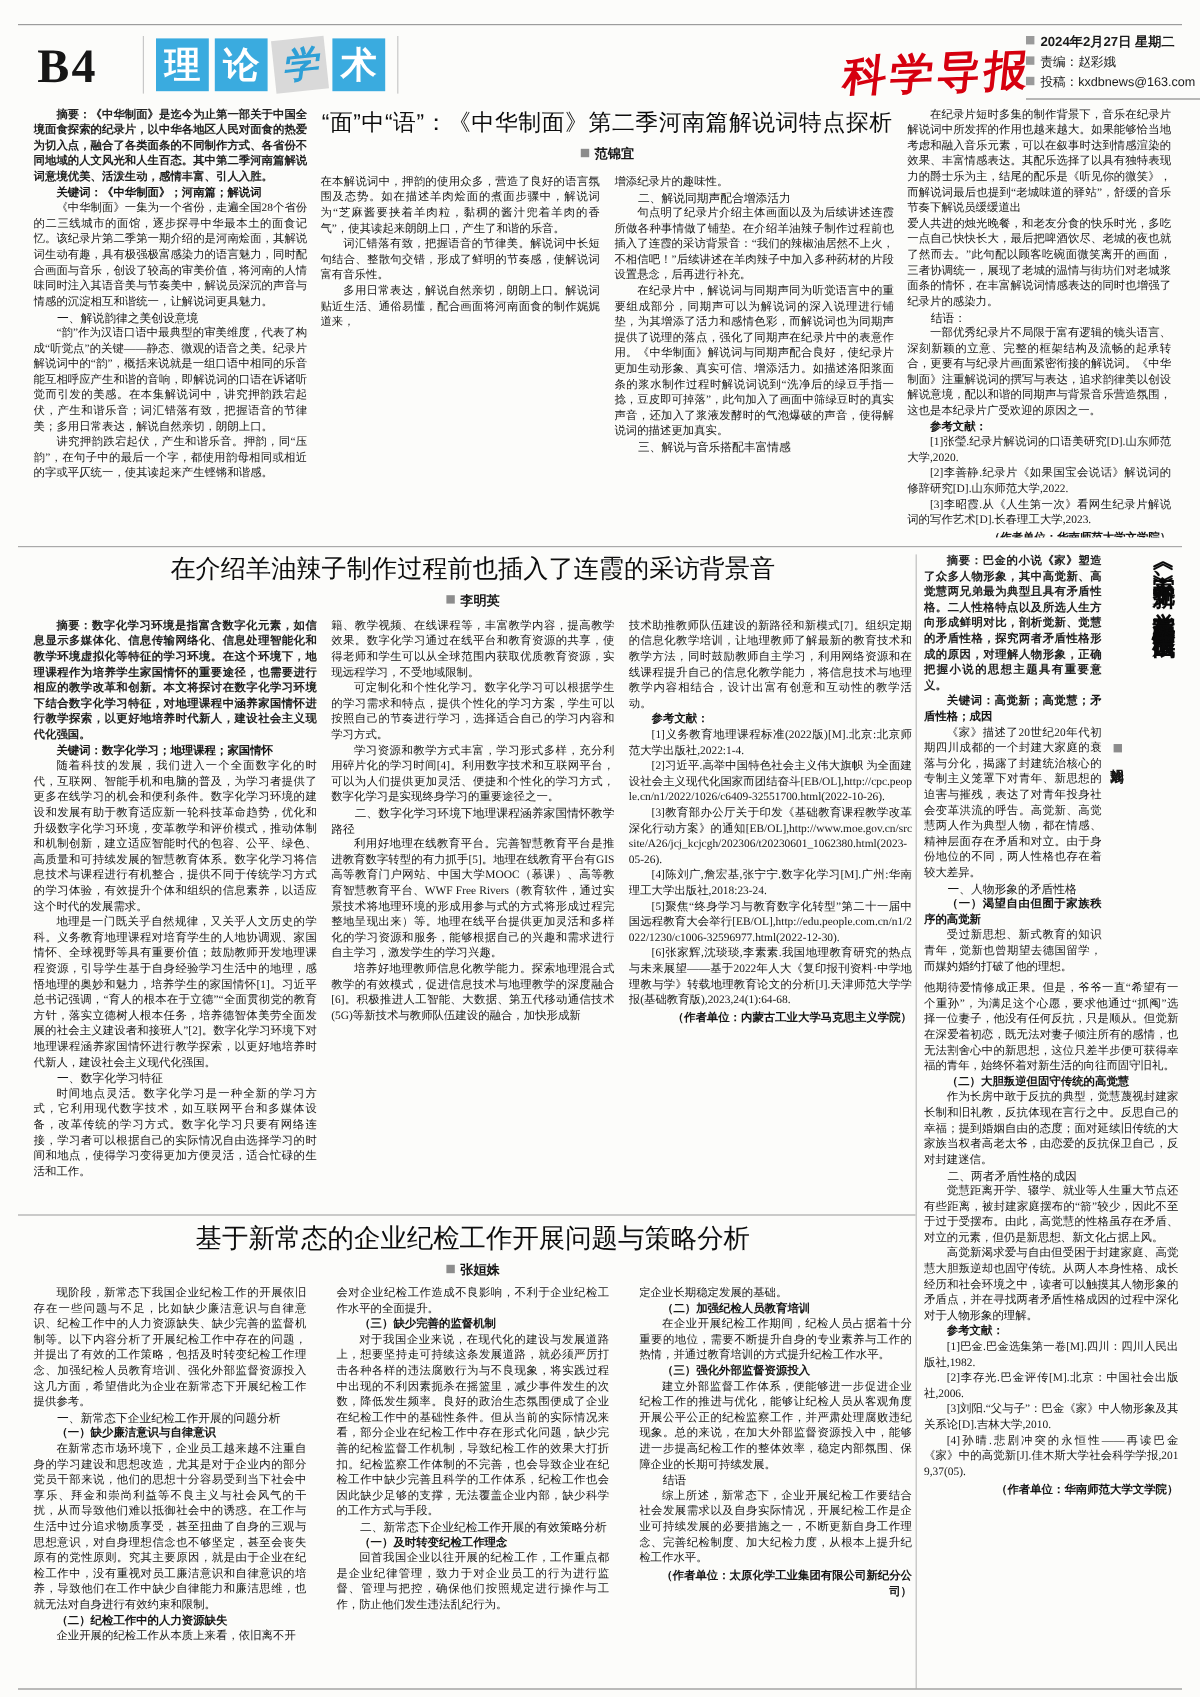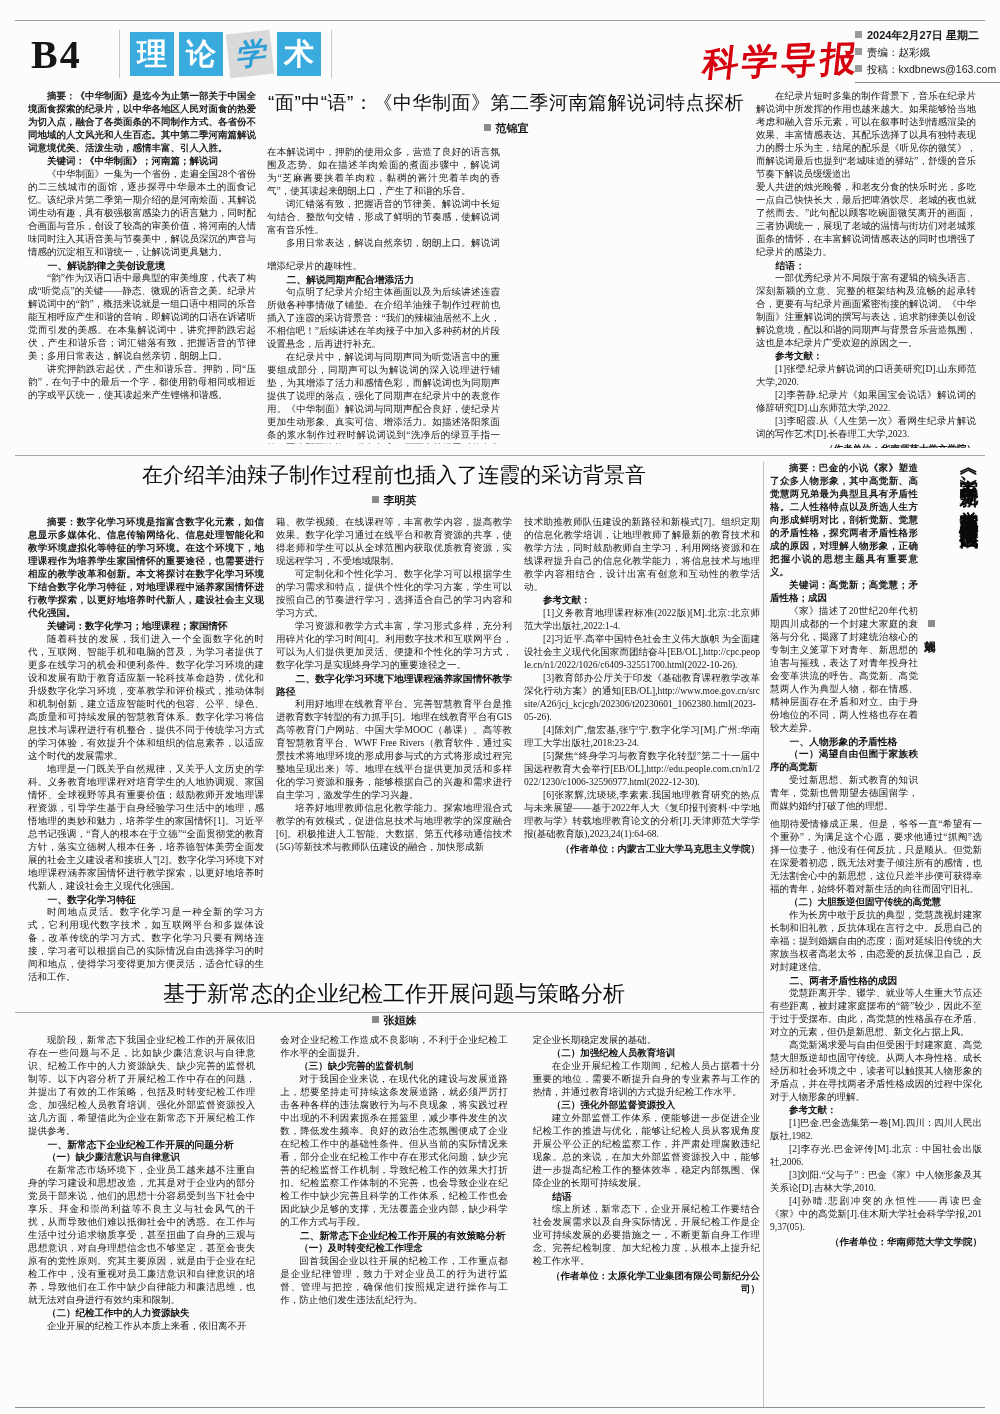--- a/index.html
+++ b/index.html
@@ -26,47 +26,47 @@
   .pubinfo .row1{font-weight:bold;font-size:11px;}
   .sq{display:inline-block;width:7px;height:7px;background:#9a9a9a;margin-right:5px;vertical-align:1px;}
 
   
   .col{overflow:hidden;}
   .par{margin:0;font-size:9.5px;line-height:13px;text-align:justify;word-break:break-all;}
   .body{text-indent:2em;}
   .cont{}
   .abs{text-indent:2em;font-weight:bold;color:#232323;}
   .kw{text-indent:2em;font-weight:bold;}
-  .h{font-weight:bold;text-indent:2em;font-family:"Liberation Sans",sans-serif;font-size:9.8px;}
+  .h{font-weight:normal;text-indent:2em;font-family:"Liberation Sans",sans-serif;font-size:9.8px;}
   .hs{font-weight:bold;text-indent:2em;}
   .refh{font-weight:bold;text-indent:2em;}
   .ref{text-indent:2em;}
   .unit{text-align:right;font-weight:bold;padding-top:2px;}
 
   .atitle{font-weight:normal;text-align:center;font-family:"Liberation Sans",sans-serif;color:#0d0d0d;}
   .auth{font-size:11px;font-weight:bold;text-align:center;font-family:"Liberation Sans",sans-serif;margin-top:5px;}
   .auth .sq{background:#8c8c8c;}
 
   
   #a1{position:absolute;left:28px;top:90px;width:950px;display:flex;gap:11px;}
   #a1c1{width:228px;height:358px;}
   #a1mid{width:478px;}
   #a1mid .atitle{font-size:19px;line-height:26px;letter-spacing:0.5px;}
-  #a1midcols{display:flex;gap:12px;height:298px;margin-top:10px;flex-direction:column;}
+  #a1midcols{display:flex;gap:12px;height:298px;margin-top:10px;}
   #a1c2,#a1c3{width:233px;}
   #a1c4{width:220px;height:358px;}
 
   
   #a2{position:absolute;left:28px;top:462px;width:732px;}
   #a2 .atitle{font-size:21px;line-height:26px;}
   #a2cols{display:flex;gap:12px;height:488px;margin-top:8px;}
   #a2cols .col{width:236px;}
 
   
-  #a3{position:absolute;left:28px;top:980px;width:732px;}
+  #a3{position:absolute;left:28px;top:1018px;width:732px;}
   #a3 .atitle{font-size:22px;line-height:28px;}
   #a3cols{display:flex;gap:25px;height:330px;margin-top:6px;}
   #a3cols .col{width:236px;}
 
   
   #a4{position:absolute;left:770px;top:462px;width:212px;height:945px;}
   #a4top{display:flex;height:352px;}
   #a4text{width:148px;height:352px;overflow:hidden;}
   #a4strip{width:64px;position:relative;}
   .vtitle{writing-mode:vertical-rl;font-size:19px;font-weight:bold;letter-spacing:2px;

